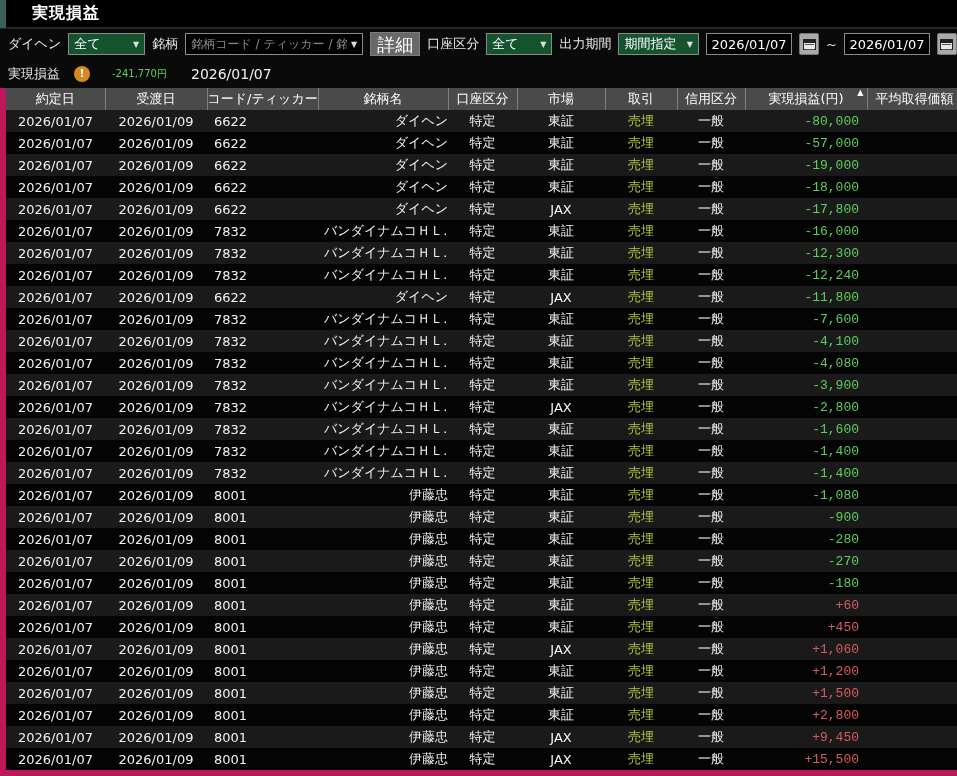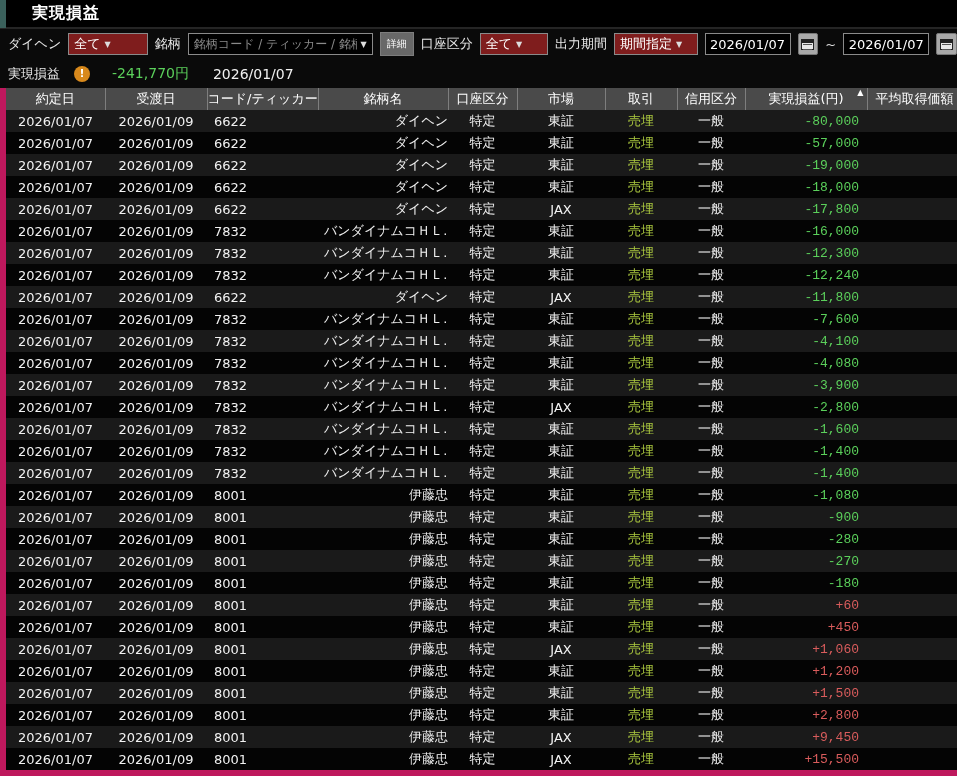--- a/index.html
+++ b/index.html
@@ -19,41 +19,41 @@
   .title-accent { width:6px; height:29px; background:#3a605b; margin-right:26px; }
   .page-title { font-size:16px; font-weight:bold; color:#fff; letter-spacing:1px; }
   
   .filterbar {
     height:30px; background:#0a0a0a;
     display:flex; align-items:center; gap:7px;
     padding-left:8px; white-space:nowrap;
   }
   .flabel { color:#e8e8e8; }
   .select {
-    display:flex; align-items:center; justify-content:flex-start;
-    background:#7f1d1d; border:1px solid #8a8a8a; height:22px;
+    display:flex; align-items:center; justify-content:space-between;
+    background:#14532d; border:1px solid #8a8a8a; height:22px;
     padding:0 5px; color:#fff; cursor:default;
   }
   .sel-product { width:84px; }
   .sel-account { width:72px; }
   .sel-period  { width:88px; }
   .arr { font-size:8px; color:#ddd; margin-left:4px; }
   .combo {
     display:flex; align-items:center; background:#000;
     border:1px solid #8a8a8a; height:22px; width:196px; padding:0 5px;
   }
   .combo input {
     flex:1; background:transparent; border:none; outline:none;
     color:#fff; font-family:"DejaVu Sans", sans-serif; font-size:12px; min-width:0;
   }
   .combo input::placeholder { color:#8a8a8a; }
   .btn-detail {
     height:24px; padding:0 6px; background:#686868; color:#fff;
     border:1px solid #7d7d7d; font-family:"DejaVu Sans", sans-serif;
-    font-size:10px; cursor:default;
+    font-size:18px; cursor:default;
   }
   .datebox {
     width:86px; height:22px; background:#000; border:1px solid #8a8a8a;
     color:#fff; font-family:"DejaVu Sans", sans-serif; font-size:13px;
     text-align:center; padding:0 2px;
   }
   .calbtn {
     width:22px; height:22px; background:#a9a9a9; border:1px solid #777;
     border-radius:2px; display:flex; align-items:center; justify-content:center;
     cursor:default;
@@ -70,21 +70,21 @@
   
   .summarybar {
     height:29px; background:#0a0a0a;
     display:flex; align-items:center; padding-left:8px;
   }
   .warn-icon {
     width:16px; height:16px; border-radius:50%; background:#d8891c;
     color:#fff; font-weight:bold; font-size:11px; line-height:16px;
     text-align:center; margin-left:14px;
   }
-  .sum-value { margin-left:22px; font-size:14px; }
+  .sum-value { margin-left:22px; font-size:10px; }
   .sum-date { margin-left:24px; color:#f0f0f0; font-size:14px; }
   
   .table-region { background:#be185d; height:688px; padding-left:6px; overflow:hidden; }
   .tablewrap { width:951px; overflow:hidden; }
   table { border-collapse:collapse; table-layout:fixed; width:981px; }
   th, td { height:22px; padding:0; font-weight:normal; overflow:hidden; white-space:nowrap; }
   thead th {
     background:#4a4a4a; color:#fff; border-right:1px solid #7e7e7e;
     font-size:13px; position:relative;
   }

